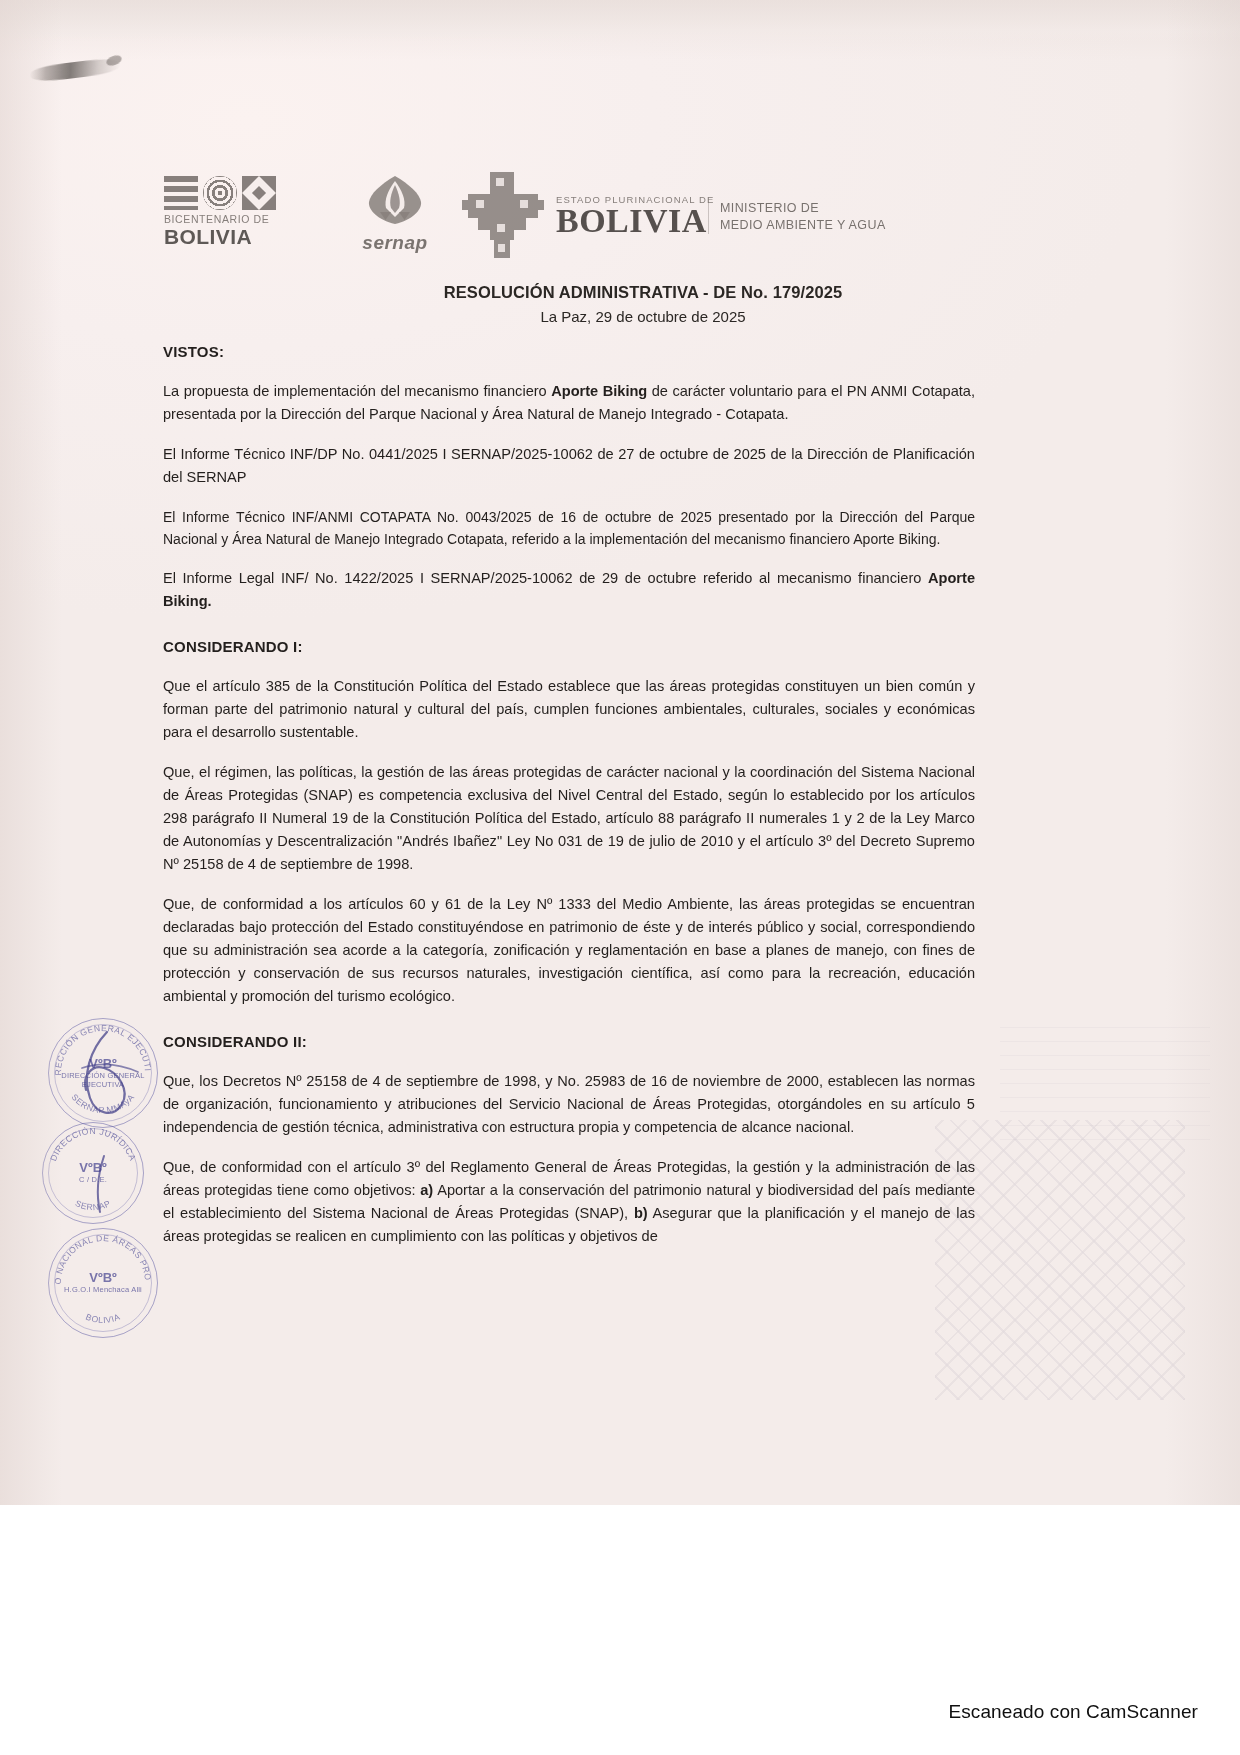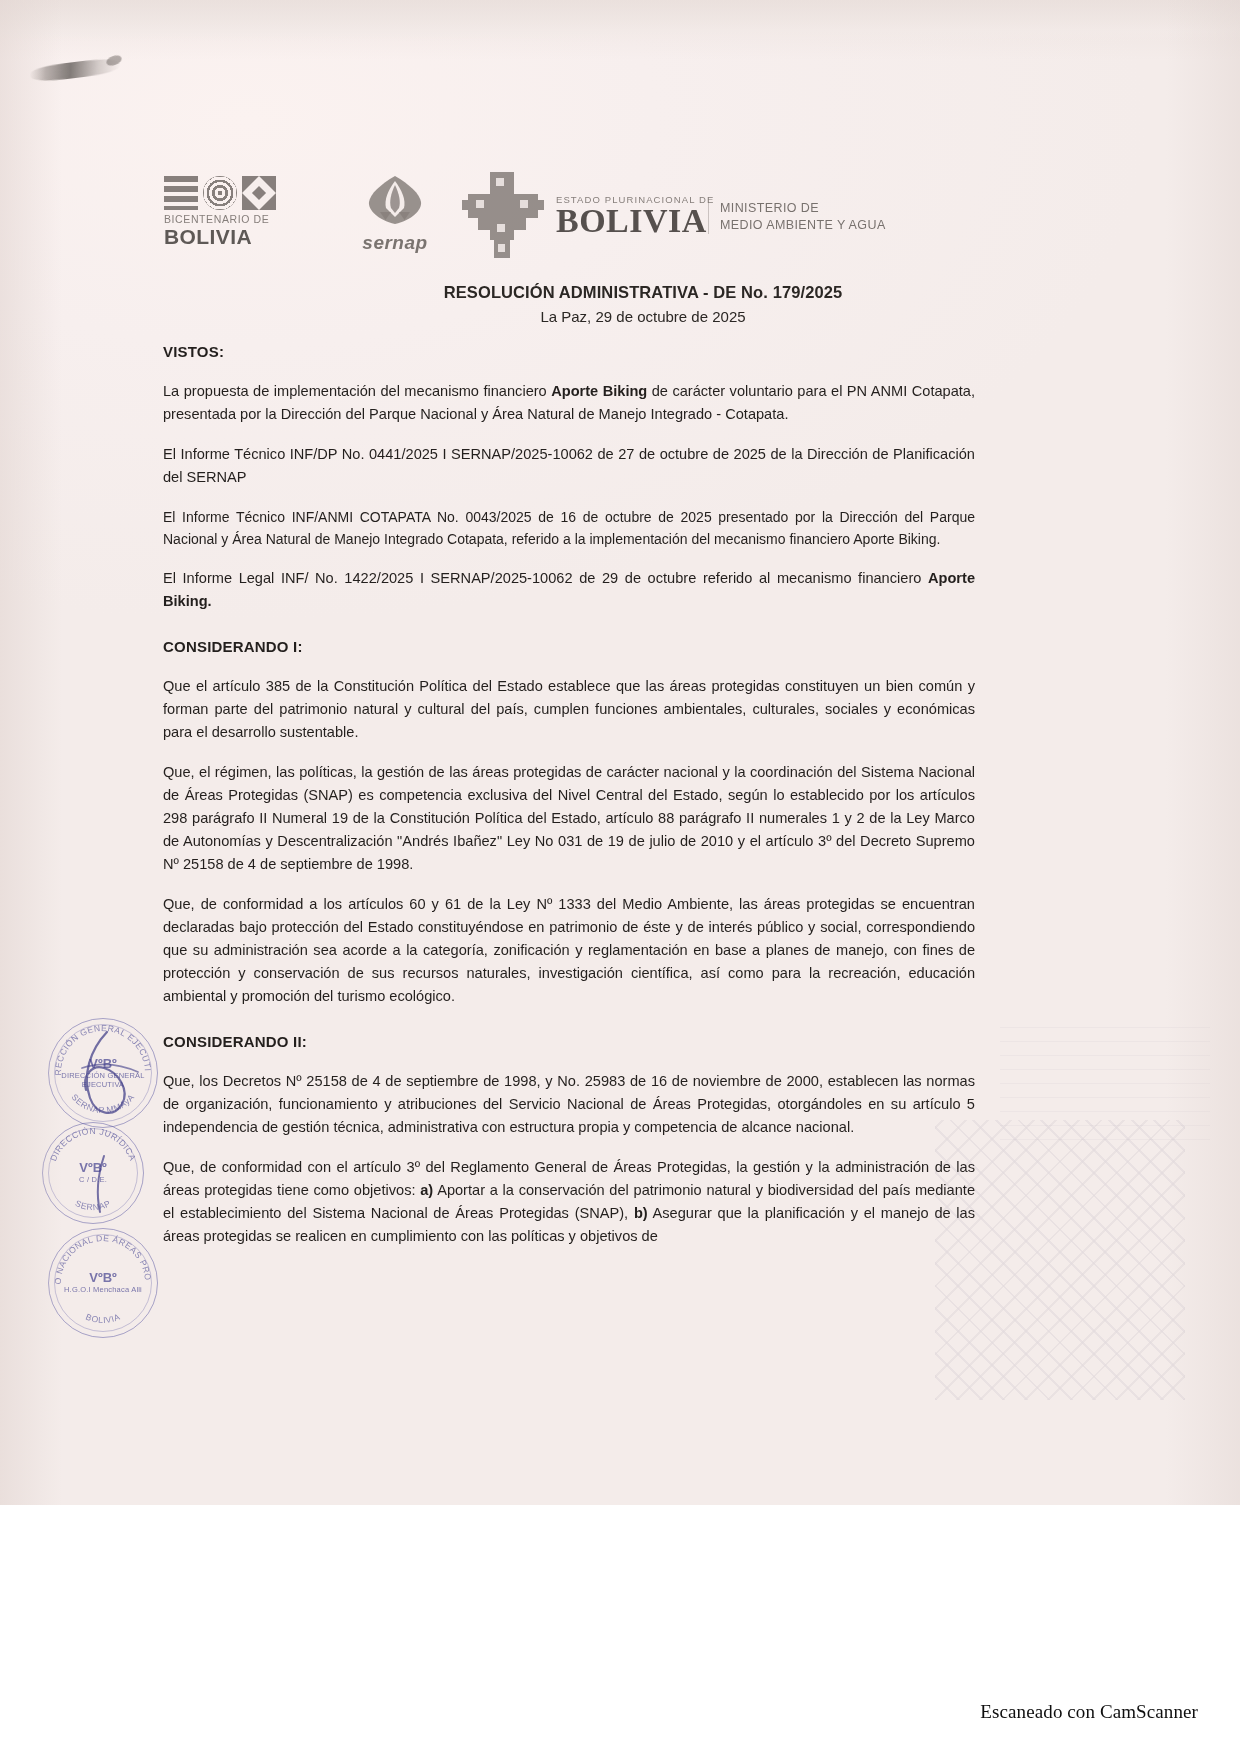--- a/index.html
+++ b/index.html
@@ -350,21 +350,21 @@
     width: 1240px;
     height: 250px;
     background: #ffffff;
   }
   .camscanner-text {
     position: absolute;
     right: 42px;
     top: 196px;
     font-size: 19px;
     color: #0f0f0f;
-    font-family: Liberation Serif, serif;
+    font-family: Liberation Sans, sans-serif;
     letter-spacing: .1px;
   }
 </style>
 </head>
 <body>
 
 <div class="page">
 
   <div class="scan">
     <div class="paper-edge-top"></div>

